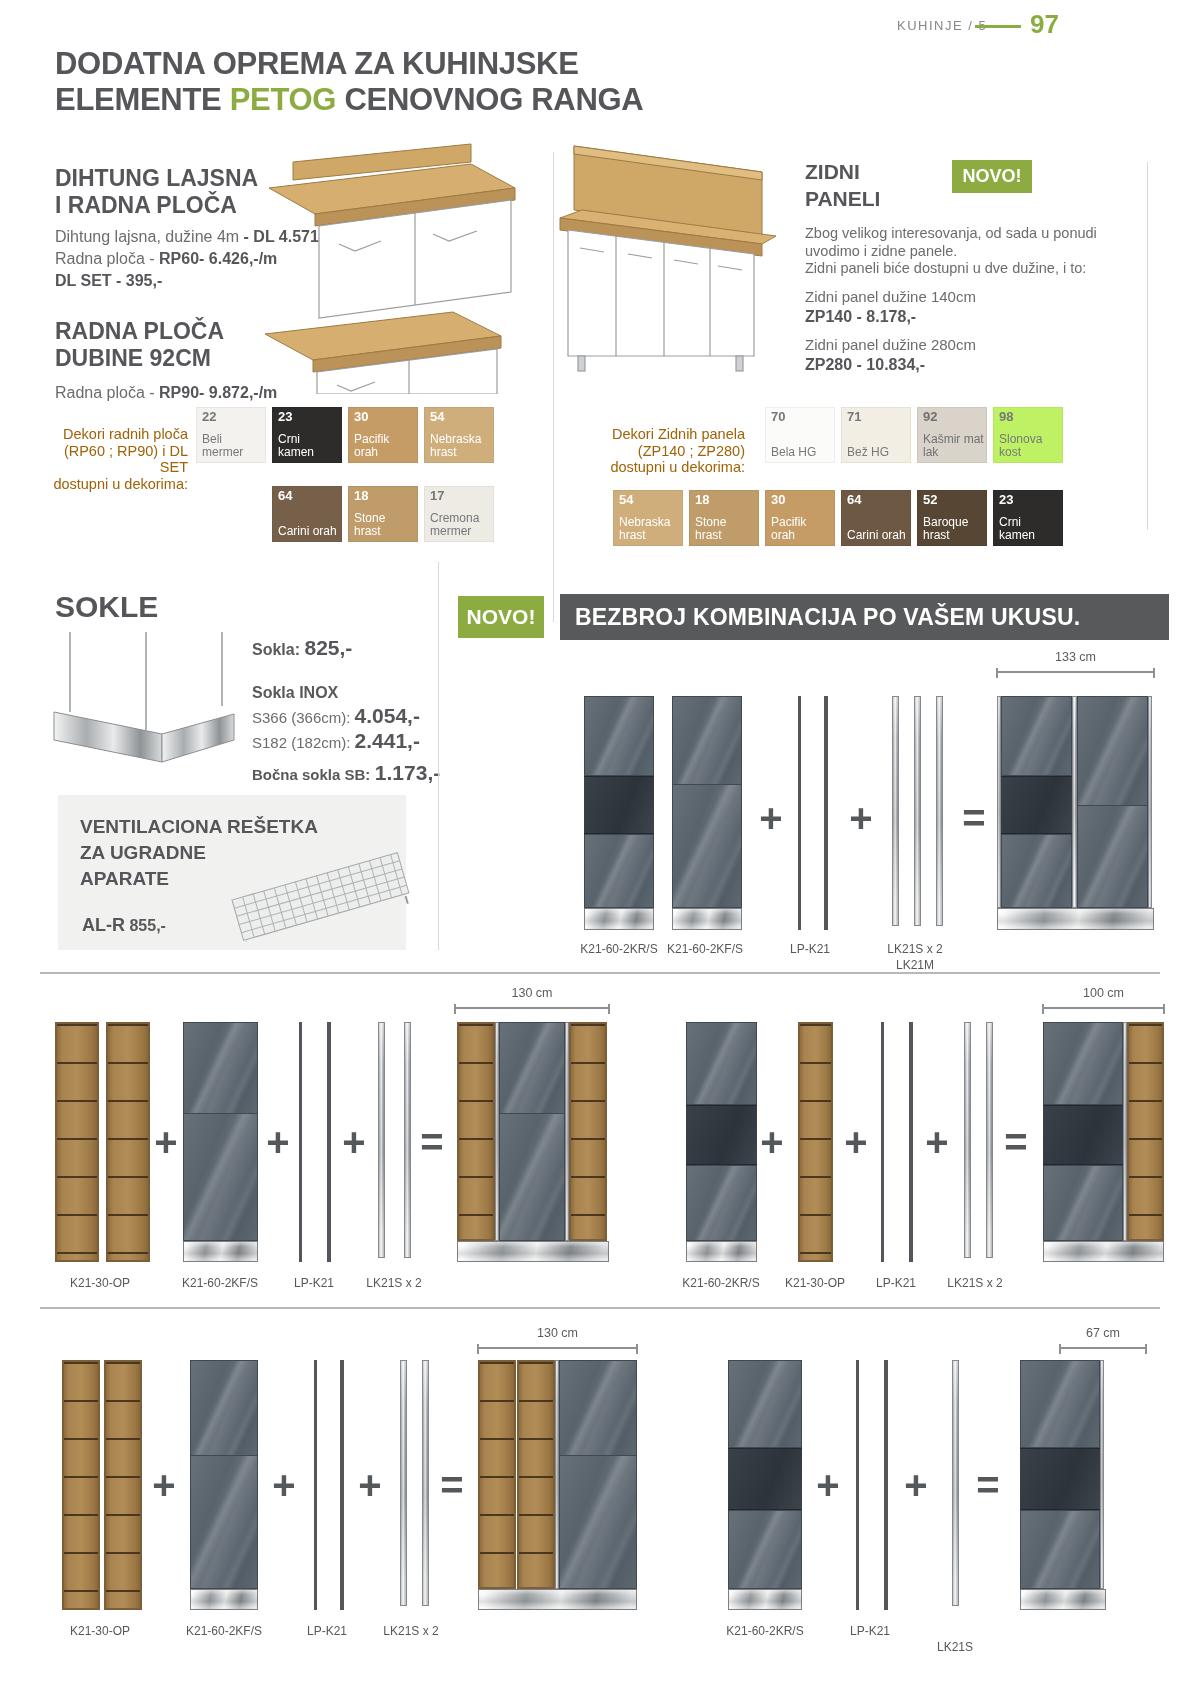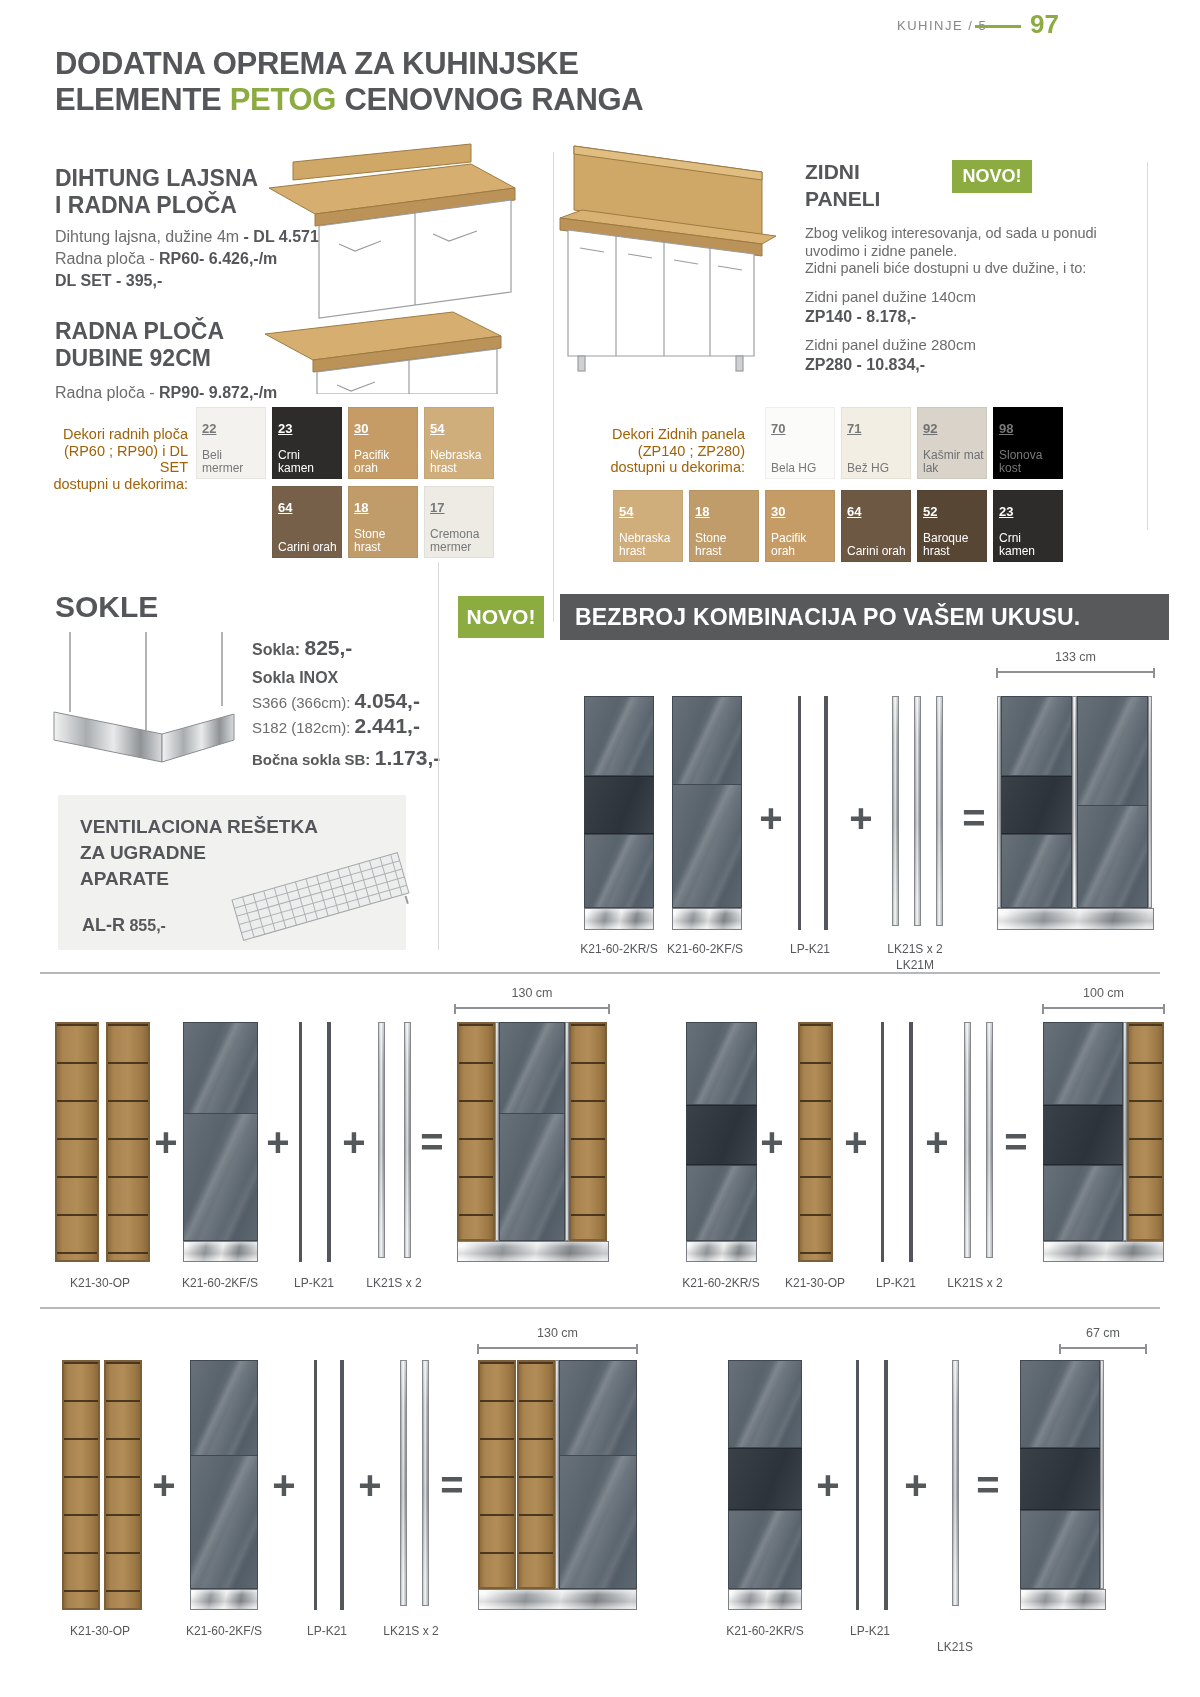--- a/index.html
+++ b/index.html
@@ -19,22 +19,22 @@
   .body-txt b{color:#55565a;}
   .small-txt{font-size:14.5px;line-height:17.5px;color:#6b6c6e;white-space:nowrap;}
   .price-big{font-size:21px;font-weight:800;color:#55565a;}
   .novo{background:#8cab41;color:#fff;font-weight:800;text-align:center;}
   .banner{background:#58595b;color:#fff;font-weight:800;font-size:23px;line-height:46px;
           padding-left:15px;letter-spacing:0.2px;white-space:nowrap;}
   
   .vline{position:absolute;width:1px;background:#d8d9da;}
   .hline{position:absolute;height:2px;background:#b7b8ba;}
   
-  .swatch{position:absolute;width:70px;height:72px;box-sizing:border-box;padding:14px 6px;
-          box-shadow:inset 0 0 0 1px rgba(0,0,0,.05);text-decoration:underline;}
+  .swatch{position:absolute;width:70px;height:56px;box-sizing:border-box;padding:2px 6px;
+          box-shadow:inset 0 0 0 1px rgba(0,0,0,.05);}
   .sw-num{display:block;font-size:13px;font-weight:bold;}
   .sw-name{position:absolute;left:6px;right:3px;bottom:4px;font-size:12px;line-height:13px;}
   .caption{font-size:14.5px;line-height:16.5px;color:#a16207;text-align:right;}
   
   .piece{position:absolute;box-sizing:border-box;}
   .cab{position:absolute;display:flex;flex-direction:column;}
   .gpanel{background-image:
       linear-gradient(115deg, rgba(255,255,255,0) 40%, rgba(255,255,255,.16) 46%, rgba(255,255,255,0) 53%, rgba(255,255,255,0) 70%, rgba(255,255,255,.10) 76%, rgba(255,255,255,0) 82%),
       linear-gradient(112deg,#68717a 0%,#59636c 35%,#6e7780 55%,#525c66 80%,#5e6871 100%);
       border:1px solid #41484f;box-sizing:border-box;}
@@ -200,21 +200,21 @@
       <span class="sw-name">Bela HG</span>
     </div>
   <div class="swatch" style="left: 841px; top: 407px; background: rgb(242, 238, 227); color: rgb(119, 120, 122);">
       <span class="sw-num">71</span>
       <span class="sw-name">Bež HG</span>
     </div>
   <div class="swatch" style="left: 917px; top: 407px; background: rgb(217, 211, 201); color: rgb(111, 112, 114);">
       <span class="sw-num">92</span>
       <span class="sw-name">Kašmir mat lak</span>
     </div>
-  <div class="swatch" style="left: 993px; top: 407px; background: #000000; color: rgb(119, 120, 122);">
+  <div class="swatch" style="left: 993px; top: 407px; background: #bef264; color: rgb(119, 120, 122);">
       <span class="sw-num">98</span>
       <span class="sw-name">Slonova kost</span>
     </div>
   <div class="swatch" style="left: 613px; top: 490px; background: rgb(207, 174, 124); color: rgb(255, 255, 255);">
       <span class="sw-num">54</span>
       <span class="sw-name">Nebraska hrast</span>
     </div>
   <div class="swatch" style="left: 689px; top: 490px; background: rgb(191, 156, 105); color: rgb(255, 255, 255);">
       <span class="sw-num">18</span>
       <span class="sw-name">Stone hrast</span>
@@ -248,21 +248,21 @@
         <stop offset="1" stop-color="#d9dbdc"></stop>
       </linearGradient>
     </defs>
     <path d="M20 0 V80 M96 0 V98 M172 0 V74" stroke="#97999c" fill="none" stroke-width="1.5"></path>
     <polygon points="4,80 112,102 112,130 4,108" fill="url(#met)" stroke="#8b8e91"></polygon>
     <polygon points="112,102 184,82 184,108 112,130" fill="url(#met)" stroke="#8b8e91"></polygon>
   </svg>
 
   <div class="abs" style="left:252px;top:636px;">
     <div><span style="font-size:16px;font-weight:bold;">Sokla:</span> <span class="price-big">825,-</span></div>
-    <div style="margin-top:9px;font-size:16px;font-weight:bold;">Sokla INOX</div>
+    <div style="margin-top:24px;font-size:16px;font-weight:bold;">Sokla INOX</div>
     <div style="margin-top:2px;font-size:15px;color:#6b6c6e;"><span>S366 (366cm):</span> <span class="price-big">4.054,-</span></div>
     <div style="margin-top:1px;font-size:15px;color:#6b6c6e;"><span>S182 (182cm):</span> <span class="price-big">2.441,-</span></div>
     <div style="margin-top:8px;"><span style="font-size:15px;font-weight:bold;">Bočna sokla SB:</span> <span class="price-big">1.173,-</span></div>
   </div>
 
   <div class="ventbox" style="left:58px;top:795px;width:348px;height:155px;"></div>
   <div class="abs" style="left:80px;top:814px;font-size:19px;line-height:26px;font-weight:800;color:#55565a;">
     <div>VENTILACIONA REŠETKA</div>
       <div>ZA UGRADNE</div>
       <div>APARATE</div>

